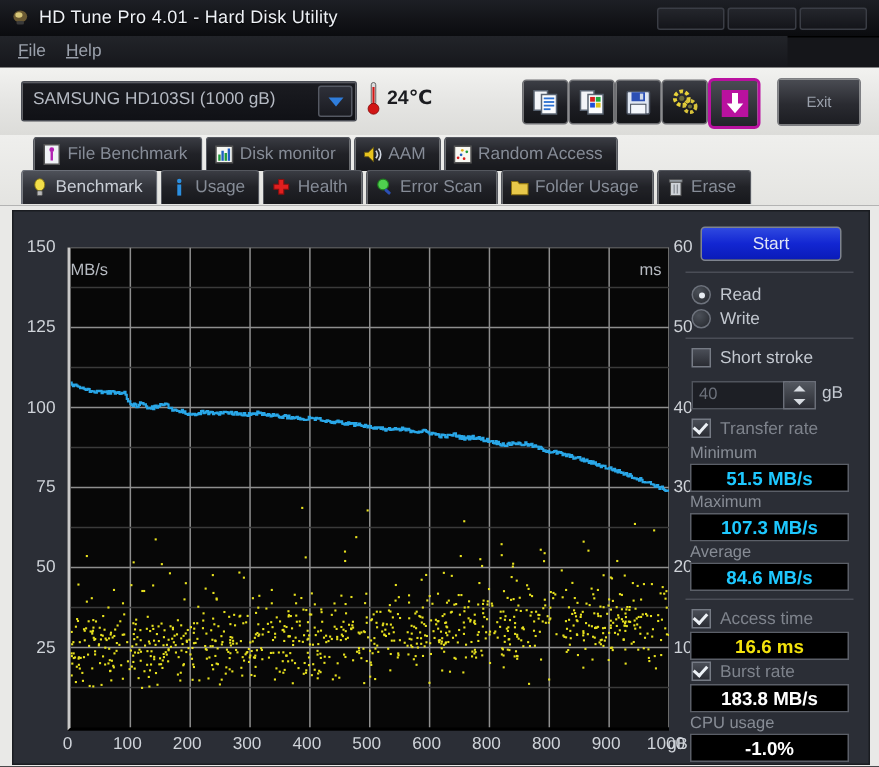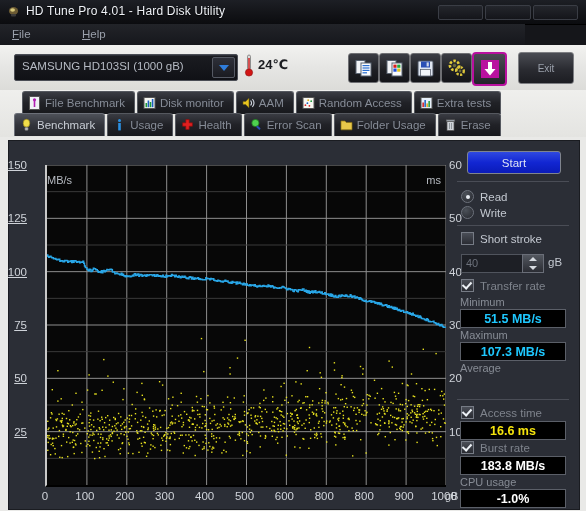--- a/index.html
+++ b/index.html
@@ -18,21 +18,21 @@
   .wbtn{flex:1;height:13px;border:1px solid #3a3d45;border-radius:2px;
     background:linear-gradient(180deg,#24262c,#14151a);}
 
   
   .menubar{position:absolute;left:0;top:24px;width:525px;height:21px;
     background:linear-gradient(180deg,#222429 0%,#16171c 100%);
     border-bottom:1px solid #0a0b0e;}
   .menuitem{position:absolute;top:3px;font-size:11.5px;color:#9aa0ab;padding:1px 6px;}
   .menuitem u{text-decoration:underline;}
   .m-file{left:6px;}
-  .m-help{left:38px;margin-left:38px;}
+  .m-help{left:38px;}
 
   
   .toolbar{position:absolute;left:0;top:45px;width:586px;height:45px;
     background:linear-gradient(180deg,#f2f2f0 0%,#e6e6e4 48%,#dcdcd9 100%);
     border-bottom:1px solid #8f8f8f;}
   .drivebox{position:absolute;left:14px;top:9px;width:222px;height:25px;
     background:linear-gradient(180deg,#1b1c21,#101116);border:1px solid #4a4d55;
     border-radius:2px;box-shadow:inset 0 1px 0 #2c2e36;}
   .drivetext{position:absolute;left:7px;top:5px;font-size:11.5px;color:#b5bac3;white-space:nowrap;}
   .drivearrow{position:absolute;right:2px;top:2px;width:21px;height:19px;
@@ -71,22 +71,22 @@
 
   
   .content{position:absolute;left:0;top:137px;width:586px;height:374px;background:#e9e9e7;}
   .panel{position:absolute;left:8px;top:3px;width:570px;height:368px;background:#2b2e36;
     border:1px solid #1a1c21;}
 
   
   .chart{position:absolute;left:36px;top:24px;width:399px;height:320px;}
   .plot{position:absolute;left:0;top:0;width:399px;height:320px;background:#070707;
     border-left:2px solid #c9c9c9;border-bottom:2px solid #000;}
-  .ylab{position:absolute;right:100%;margin-right:18px;font-size:11.5px;color:#cfd3d9;
-    transform:translateY(-50%);white-space:nowrap;text-decoration:underline;}
+  .ylab{position:absolute;right:100%;margin-right:8px;font-size:11.5px;color:#cfd3d9;
+    transform:translateY(-50%);white-space:nowrap;}
   .ylab2{position:absolute;left:100%;margin-left:5px;font-size:11.5px;color:#cfd3d9;
     transform:translateY(-50%);white-space:nowrap;}
   .xlab{position:absolute;top:100%;margin-top:5px;font-size:11.5px;color:#cfd3d9;
     transform:translateX(-50%);white-space:nowrap;}
   .unit-left{position:absolute;left:2px;top:9px;font-size:11px;color:#b7bbc2;}
   .unit-right{position:absolute;right:3px;top:9px;font-size:11px;color:#b7bbc2;}
   .gbunit{position:absolute;left:100%;margin-left:1px;top:100%;margin-top:5px;
     font-size:11px;color:#cfd3d9;}
 
   
@@ -244,30 +244,20 @@
       <div class="tab">
         <svg class="tabico" viewBox="0 0 13 14">
           <rect x="1" y="1.5" width="11" height="11" fill="#f8f8f2" stroke="#555"></rect>
           <circle cx="3.4" cy="9.2" r=".9" fill="#d81f1f"></circle>
           <circle cx="5.4" cy="7.2" r=".9" fill="#1f5fc0"></circle>
           <circle cx="7.4" cy="9.8" r=".9" fill="#d81f1f"></circle>
           <circle cx="9.2" cy="5.2" r=".9" fill="#1f9b3a"></circle>
           <circle cx="6.2" cy="4.2" r=".9" fill="#e0b01a"></circle>
         </svg>
         <span>Random Access</span>
-      </div>
-      <div class="tab">
-        <svg class="tabico" viewBox="0 0 13 14">
-          <rect x="1" y="1.5" width="11" height="11" fill="#e7f0fb" stroke="#555"></rect>
-          <rect x="2.4" y="6.5" width="1.5" height="4.6" fill="#d81f1f"></rect>
-          <rect x="4.4" y="4" width="1.5" height="7.1" fill="#1f5fc0"></rect>
-          <rect x="6.4" y="7.4" width="1.5" height="3.7" fill="#e0b01a"></rect>
-          <rect x="8.4" y="5" width="1.5" height="6.1" fill="#1f9b3a"></rect>
-        </svg>
-        <span>Extra tests</span>
       </div>
     </div>
 
     <div class="tabrow r2">
       <div class="tab sel">
         <svg class="tabico" viewBox="0 0 13 14">
           <ellipse cx="6.5" cy="5.2" rx="3.3" ry="4" fill="#f2de4a" stroke="#8c7a12" stroke-width=".6"></ellipse>
           <rect x="4.8" y="9.2" width="3.4" height="3.2" rx=".8" fill="#b9b9b9" stroke="#555" stroke-width=".5"></rect>
         </svg>
         <span>Benchmark</span>
@@ -1352,20 +1342,21 @@
         <div class="rrow" style="top:135px">
           <span class="cbox on"></span>
           <span class="dimlabel">Transfer rate</span>
         </div>
 
         <div class="statlab" style="top:152px">Minimum</div>
         <div class="statval" style="top:165px">51.5 MB/s</div>
         <div class="statlab" style="top:185px">Maximum</div>
         <div class="statval" style="top:198px">107.3 MB/s</div>
         <div class="statlab" style="top:218px">Average</div>
+        <div class="statval" style="top:231px">84.6 MB/s</div>
 
         <div class="sep" style="top:255px"></div>
 
         <div class="rrow" style="top:262px">
           <span class="cbox on"></span>
           <span class="dimlabel">Access time</span>
         </div>
         <div class="statval y" style="top:277px">16.6 ms</div>
 
         <div class="rrow" style="top:297px">

